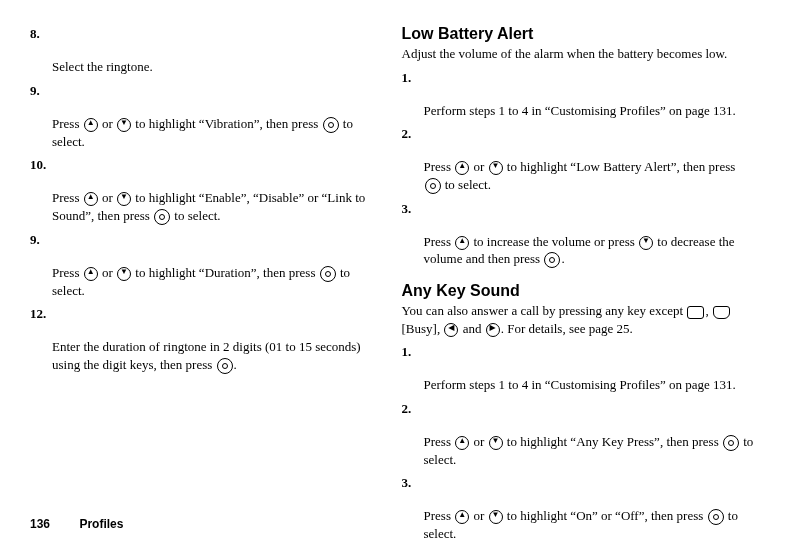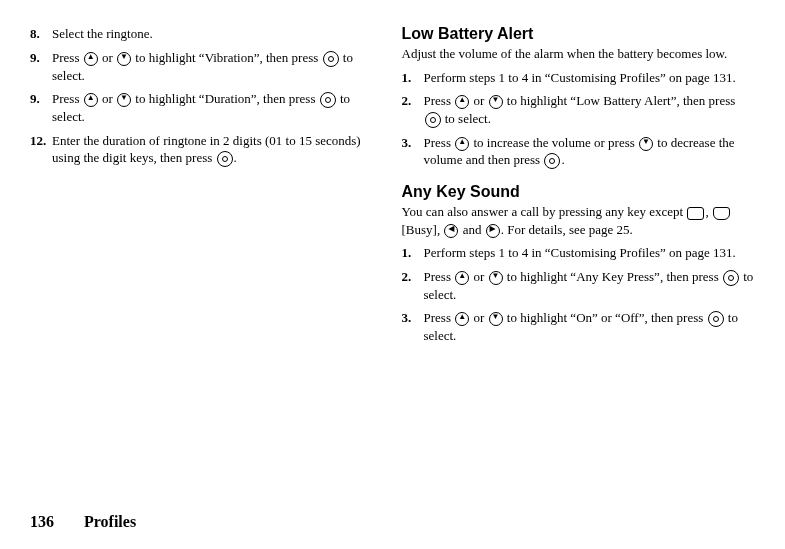--- a/index.html
+++ b/index.html
@@ -24,20 +24,21 @@
       margin-bottom: 6px;
       line-height: 1.35;
     }
     .step-num {
       font-weight: bold;
       min-width: 22px;
       flex-shrink: 0;
     }
     .step-body {
       flex: 1;
+      margin-top: 33px;
     }
     .step-detail {
       margin-top: 3px;
     }
     h2 {
       font-family: Arial, Helvetica, sans-serif;
       font-size: 16px;
       font-weight: bold;
       margin: 0 0 2px 0;
     }
@@ -47,22 +48,22 @@
     }
     .section {
     }
     .section + .section {
       margin-top: 14px;
     }
     .footer {
       position: absolute;
       bottom: 18px;
       left: 30px;
-      font-family: Liberation Serif, serif;
-      font-size: 16px;
+      font-family: Liberation Sans, sans-serif;
+      font-size: 12px;
     }
     .footer .pagenum {
       font-weight: bold;
       margin-right: 26px;
     }
     .footer .chapter {
       font-weight: bold;
     }
     .icon-up, .icon-down, .icon-left, .icon-right {
       display: inline-block;
@@ -136,20 +137,26 @@
       </div>
     </div>
 
     <div class="step">
       <div class="step-num">9.</div>
       <div class="step-body">
         <span>Press </span><span class="icon-up"></span><span> or </span><span class="icon-down"></span><span> to highlight “Vibration”, then press </span><span class="icon-select"></span><span> to select.</span>
       </div>
     </div>
 
+    <div class="step">
+      <div class="step-num">10.</div>
+      <div class="step-body">
+        <span>Press </span><span class="icon-up"></span><span> or </span><span class="icon-down"></span><span> to highlight “Enable”, “Disable” or “Link to Sound”, then press </span><span class="icon-select"></span><span> to select.</span>
+      </div>
+    </div>
 
     <div class="step">
       <div class="step-num">9.</div>
       <div class="step-body">
         <span>Press </span><span class="icon-up"></span><span> or </span><span class="icon-down"></span><span> to highlight “Duration”, then press </span><span class="icon-select"></span><span> to select.</span>
       </div>
     </div>
 
     <div class="step">
       <div class="step-num">12.</div>

